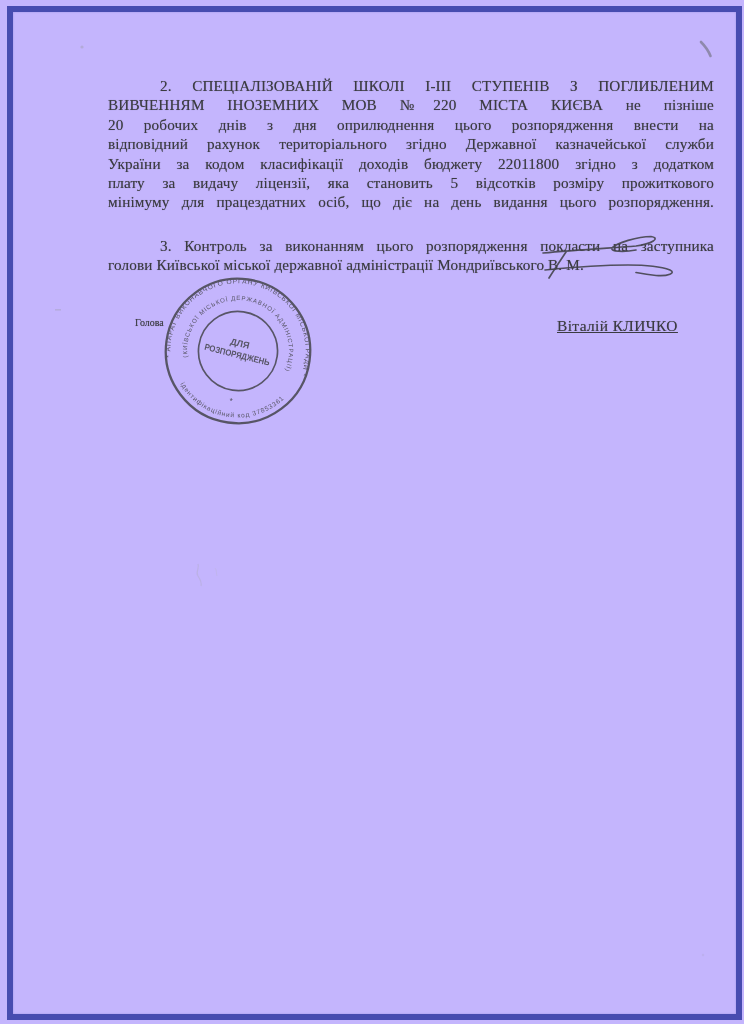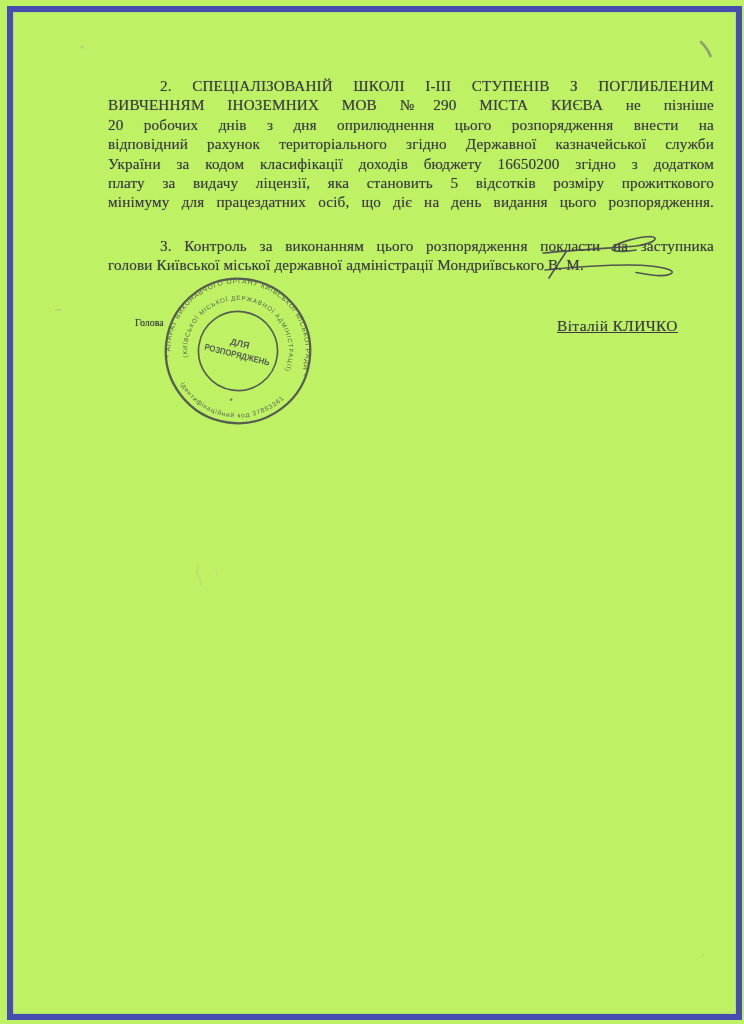--- a/index.html
+++ b/index.html
@@ -18,21 +18,21 @@
   .scan-frame {
     position: absolute;
     left: 7px; top: 6px; right: 2px; bottom: 4px;
     border: 6px solid #474cb0;
     box-shadow: inset 0 0 2px rgba(71,76,176,0.35);
     pointer-events: none;
   }
   .paper {
     position: absolute;
     inset: 0;
-    background: #bef264;
+    background: #c4b5fd;
   }
   .scan-text {
     color: #3b3b41;
     text-shadow: 0 0 0.8px rgba(62,62,70,0.55);
   }
   .para {
     position: absolute;
     left: 108px;
     width: 606px;
     font-size: 15.2px;
@@ -82,24 +82,24 @@
     pointer-events: none;
   }
 </style>
 </head>
 <body>
 
 <div class="paper">
 
   <div class="para para-2 scan-text">
     <div class="jline indent">2. СПЕЦІАЛІЗОВАНІЙ ШКОЛІ І-ІІІ СТУПЕНІВ З ПОГЛИБЛЕНИМ</div>
-    <div class="jline">ВИВЧЕННЯМ ІНОЗЕМНИХ МОВ №290 МІСТА КИЄВА не пізніше</div>
+    <div class="jline">ВИВЧЕННЯМ ІНОЗЕМНИХ МОВ №220 МІСТА КИЄВА не пізніше</div>
     <div class="jline">20 робочих днів з дня оприлюднення цього розпорядження внести на</div>
     <div class="jline">відповідний рахунок територіального згідно Державної казначейської служби</div>
-    <div class="jline">України за кодом класифікації доходів бюджету 16650200 згідно з додатком</div>
+    <div class="jline">України за кодом класифікації доходів бюджету 22011800 згідно з додатком</div>
     <div class="jline">плату за видачу ліцензії, яка становить 5 відсотків розміру прожиткового</div>
     <div class="jline">мінімуму для працездатних осіб, що діє на день видання цього розпорядження.</div>
   </div>
 
   <div class="para para-3 scan-text">
     <div class="jline indent">3. Контроль за виконанням цього розпорядження покласти на заступника</div>
     <div class="lline">голови Київської міської державної адміністрації Мондриївського В. М.</div>
   </div>
 
   <div class="role-label scan-text">Голова</div>

